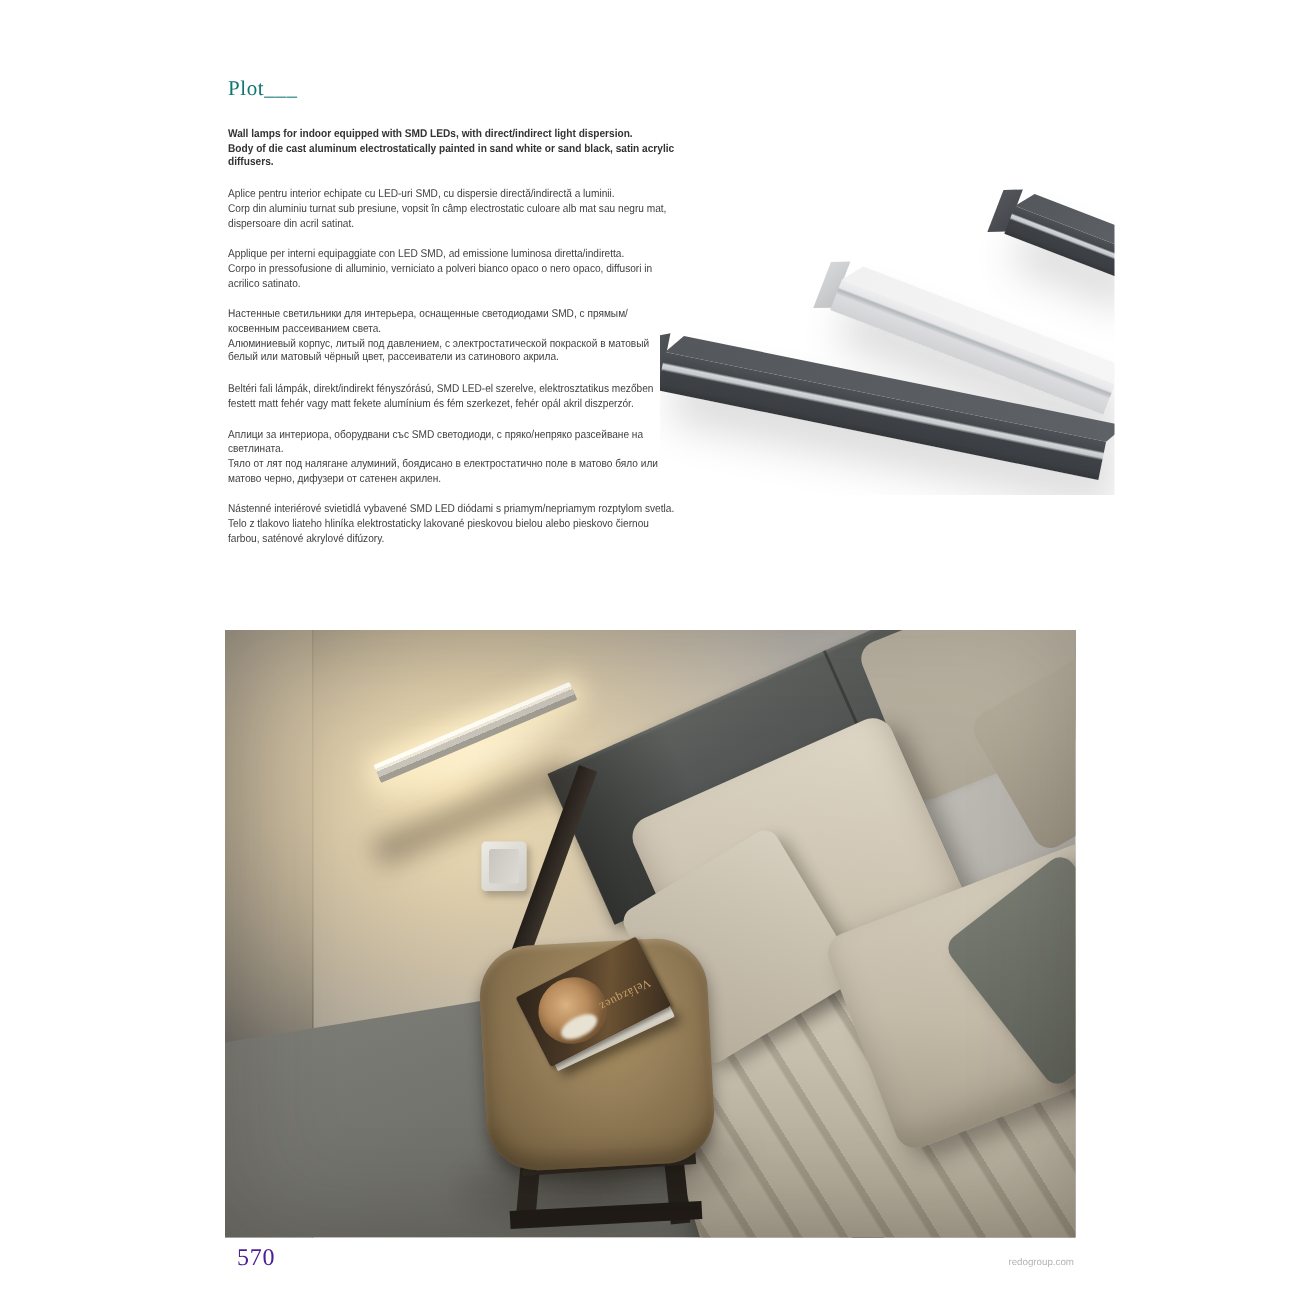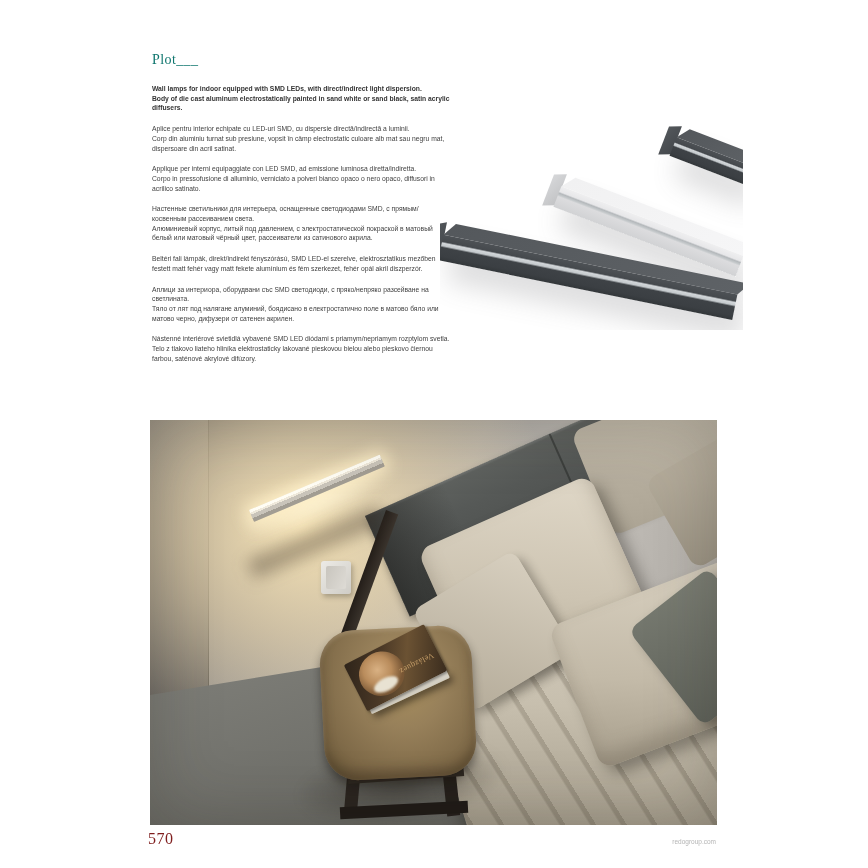--- a/index.html
+++ b/index.html
@@ -29,21 +29,21 @@
   .bar-white .front{background:linear-gradient(180deg,#efeff0 0%,#e7e7e9 26%,#b4b8bb 33%,#c6cacc 42%,#dcdcde 49%,#d1d2d4 100%);}
   .bar-white .end{background:linear-gradient(120deg,#d6d7d9,#c2c3c5);}
   .shadowed{box-shadow:12px 20px 26px rgba(90,90,95,.20);}
 
   
   #photo{left:150px;top:420px;width:567px;height:405px;overflow:hidden;
          background:linear-gradient(115deg,#6e6a66 0%,#8f8b86 18%,#b3afa9 45%,#bdb9b3 70%,#aeaaa4 100%);}
   .vignette{left:0;top:0;width:567px;height:405px;box-shadow:inset 0 0 70px rgba(40,36,30,.28);pointer-events:none;}
 
   
-  .pagenum{left:148px;top:831px;font:400 16px/1 "Liberation Serif",serif;color:#7f1d1d;letter-spacing:.5px;}
+  .pagenum{left:158px;top:831px;font:400 16px/1 "Liberation Serif",serif;color:#4c1d95;letter-spacing:.5px;}
   .website{left:566px;top:838px;width:150px;text-align:right;font-size:6.5px;color:#b4b4b4;}
 </style>
 </head>
 <body>
 
 <div id="page">
 
   <div class="abs brand">Plot___</div>
 
   <div class="abs infocol">

